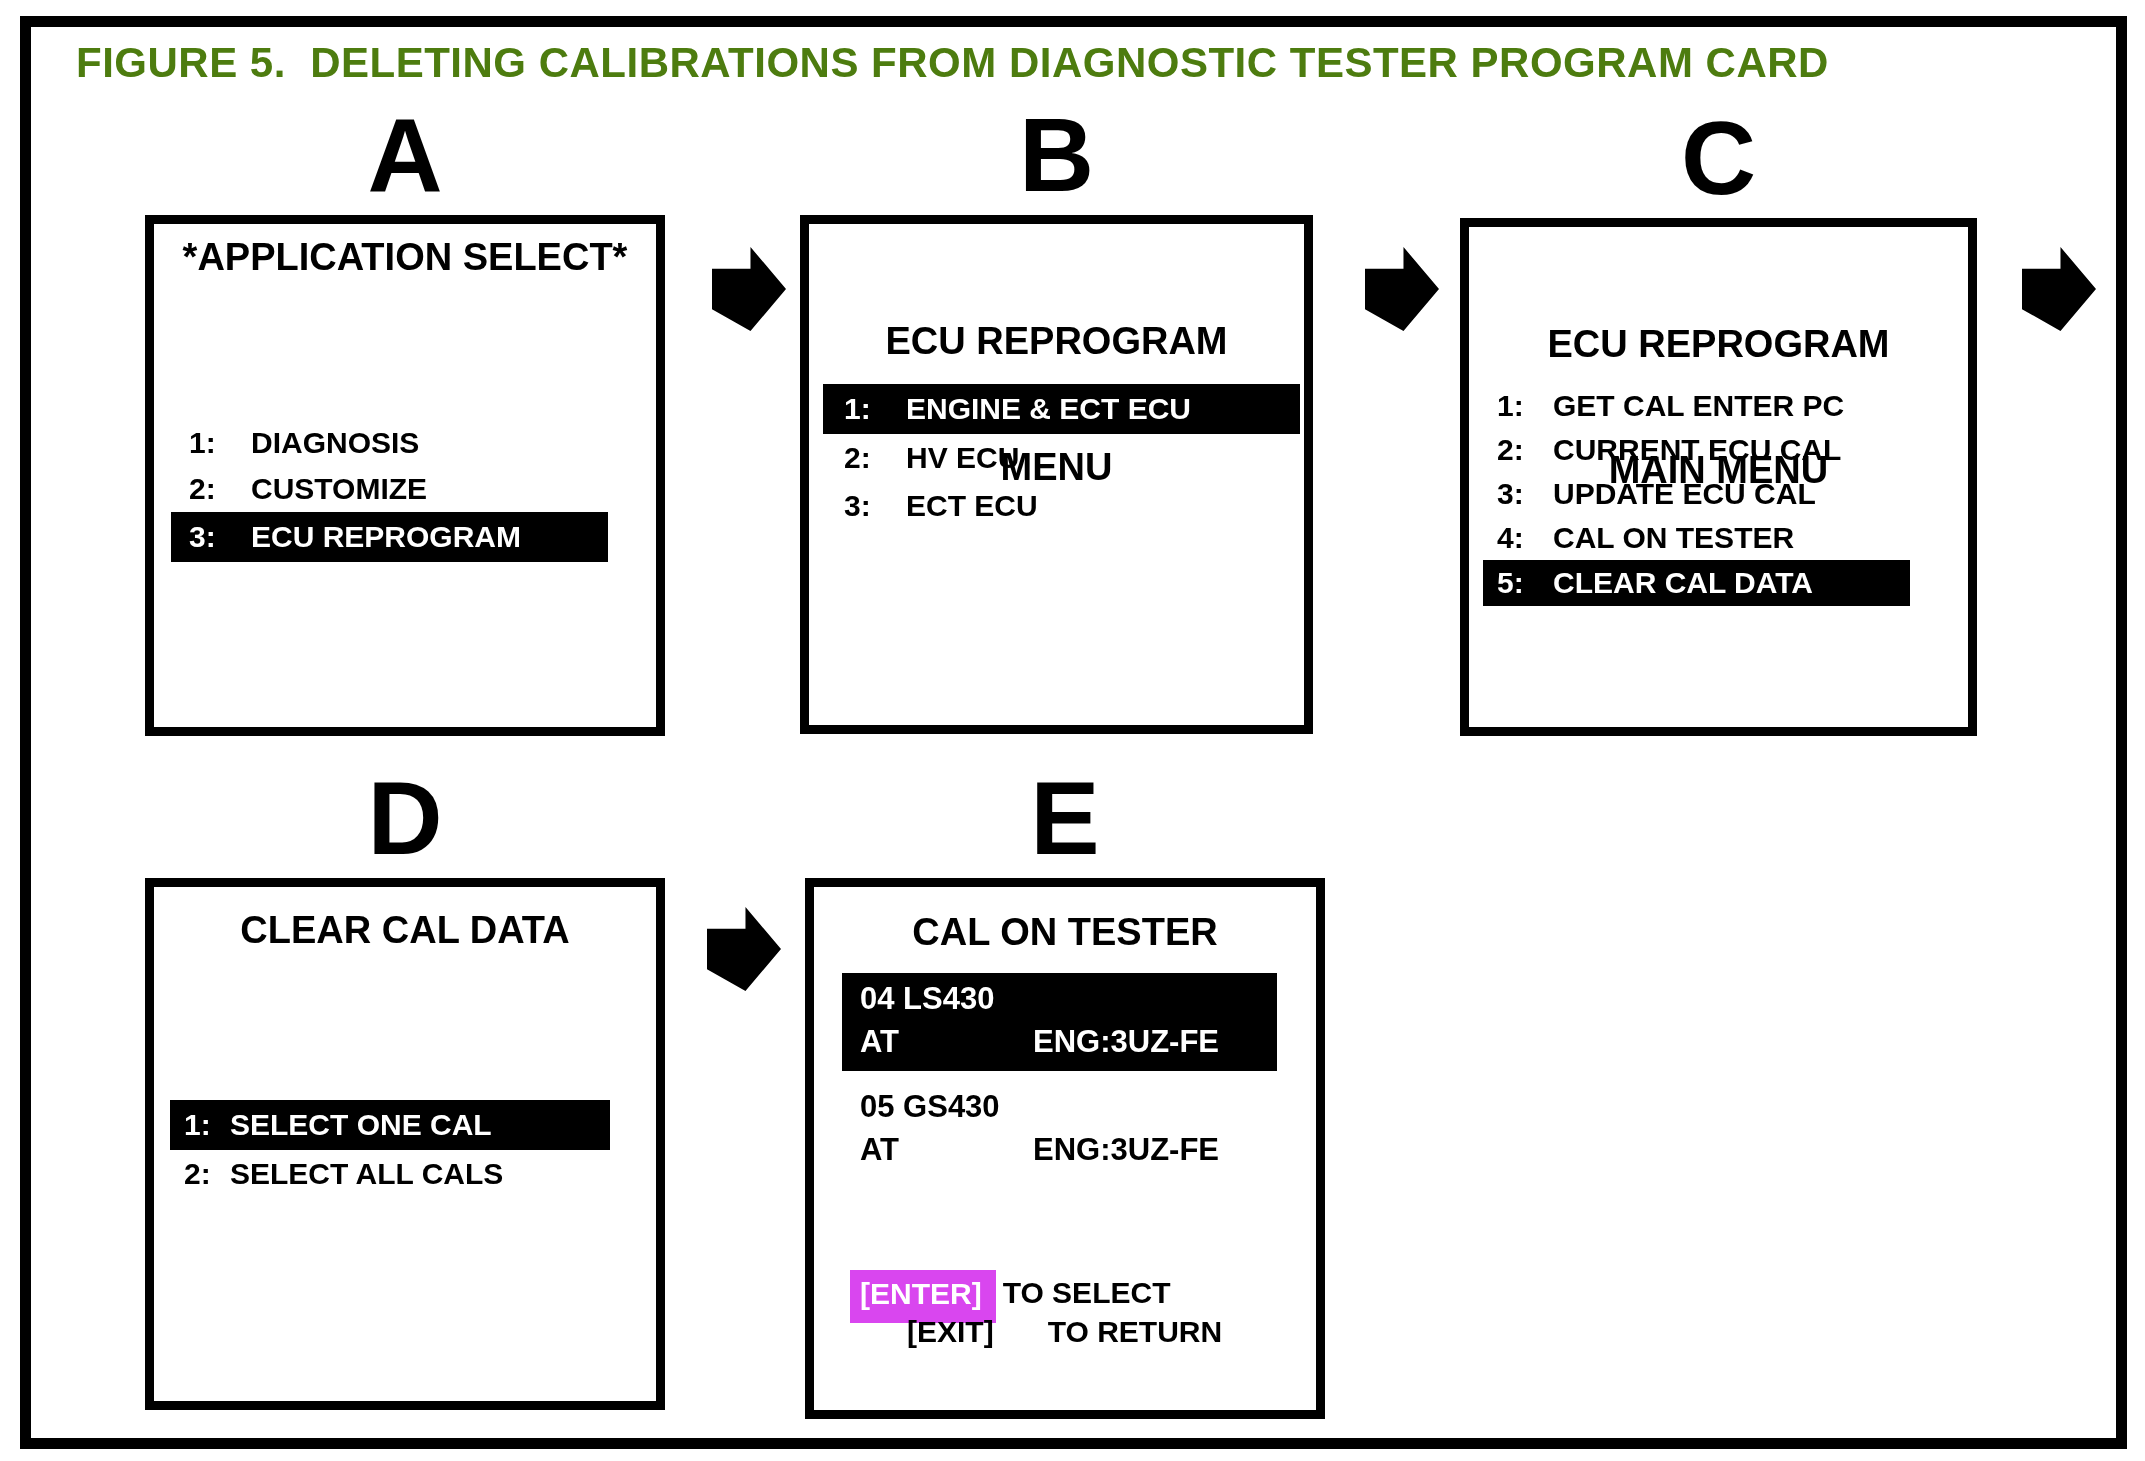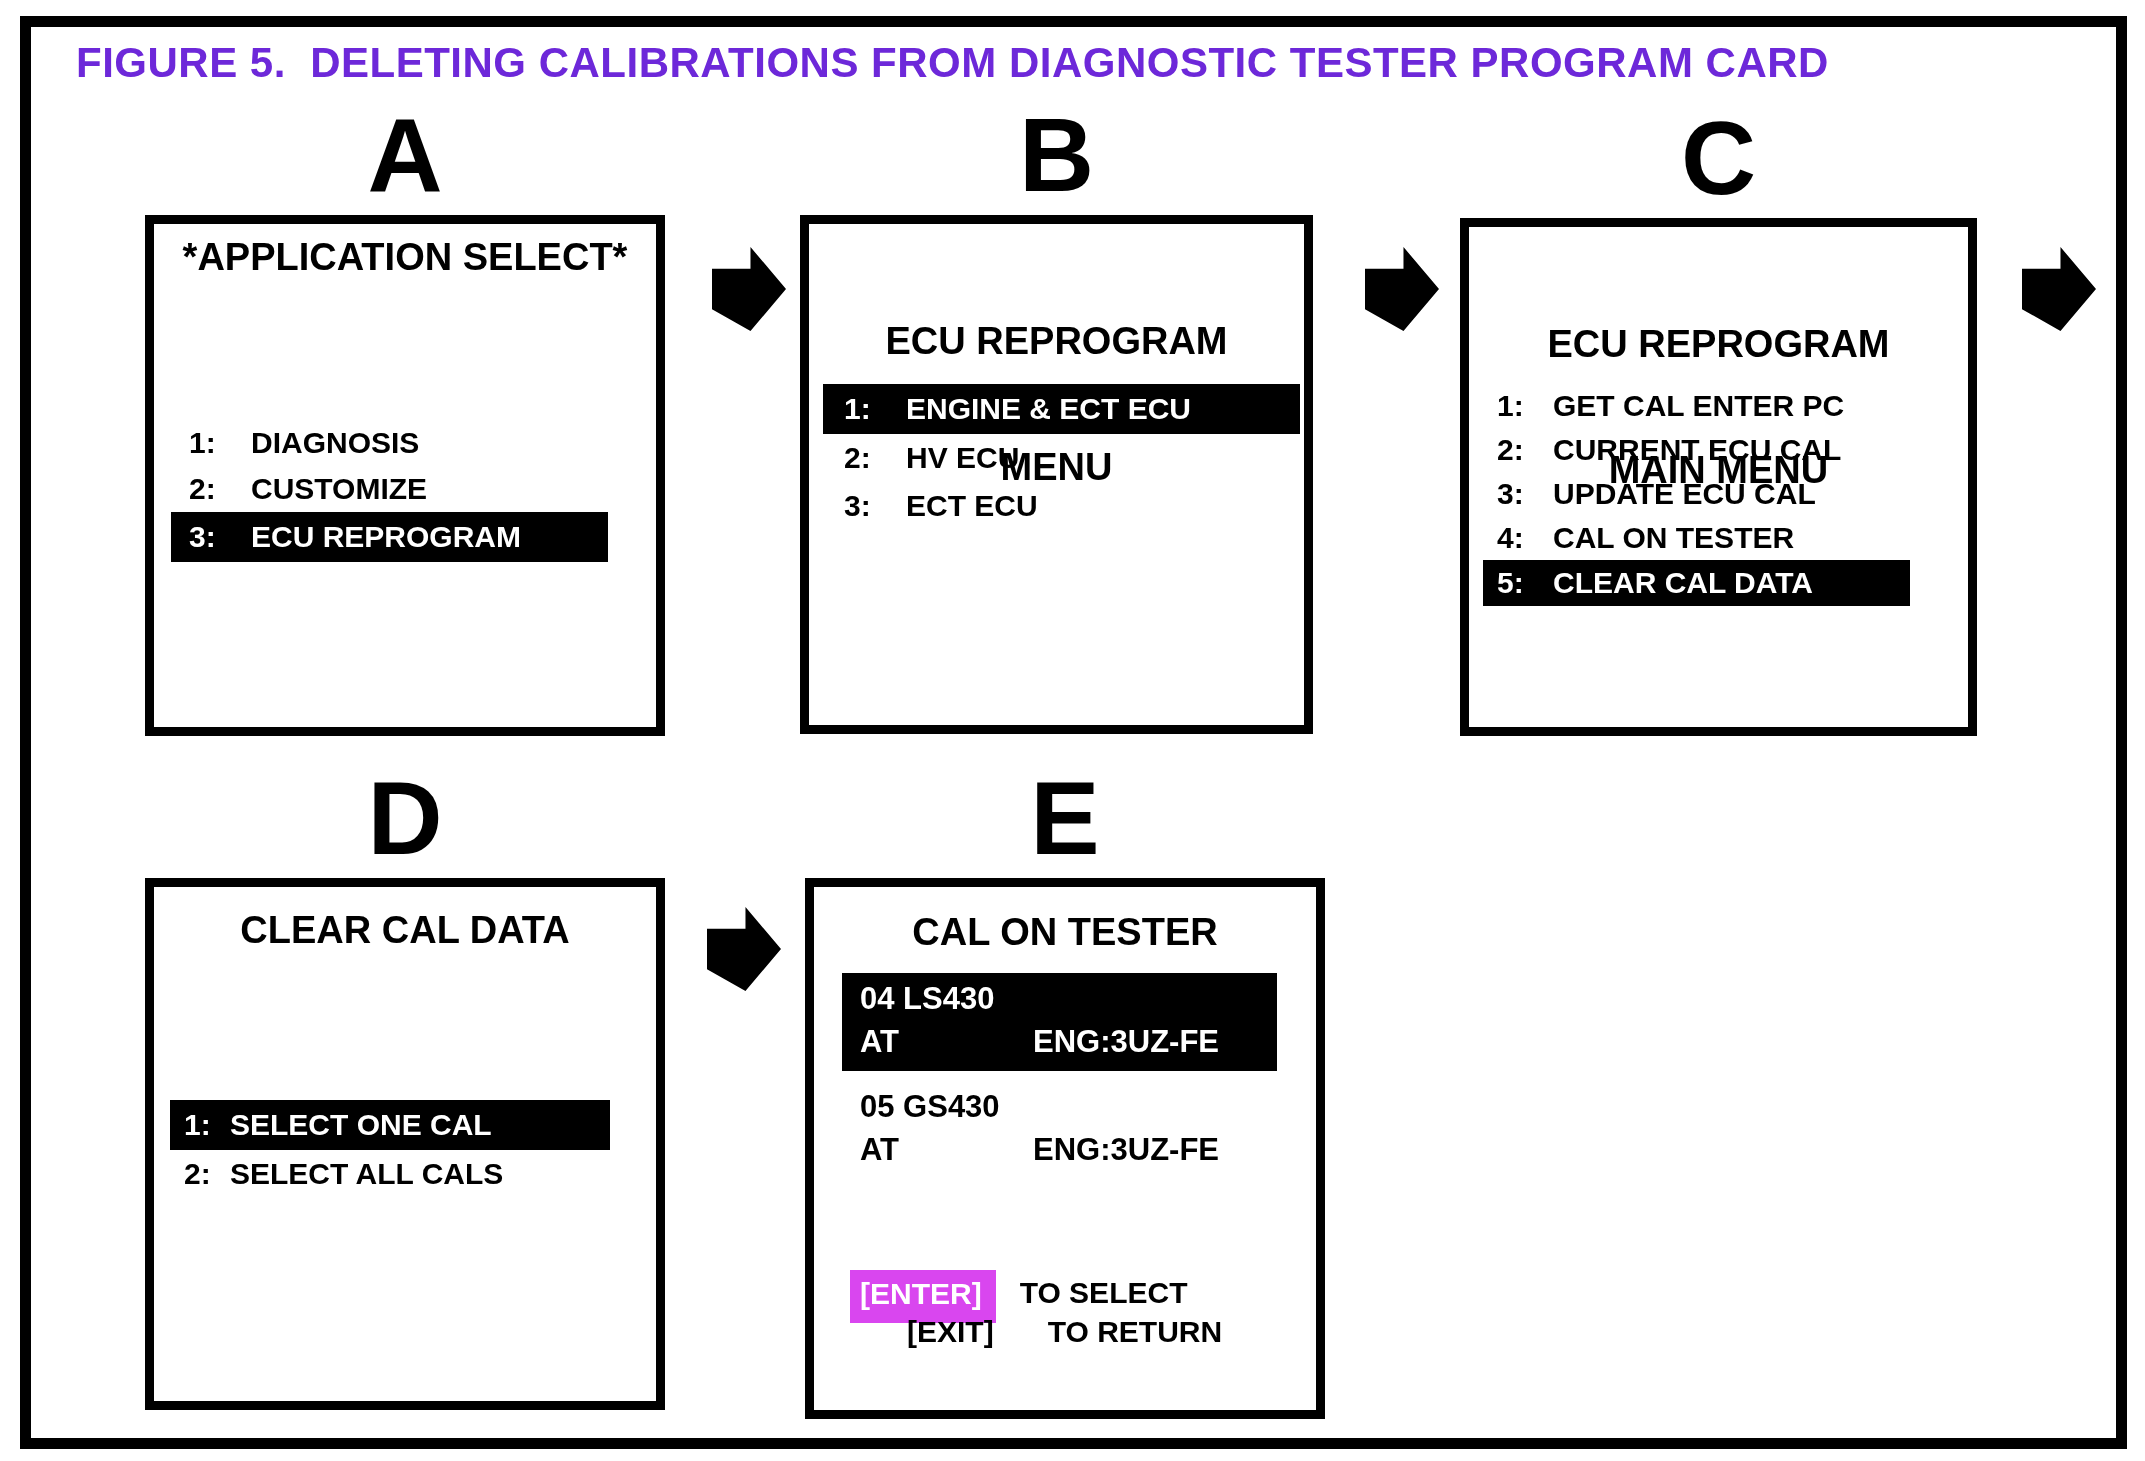--- a/index.html
+++ b/index.html
@@ -47,35 +47,35 @@
   #d-items .num { width:46px; }
   #d-items .hl { margin-left:-14px; padding-left:14px; min-width:440px; height:50px; }
   
   #e-list { position:absolute; left:28px; top:86px; width:435px; }
   .e-entry { box-sizing:border-box; padding:4px 0 8px 18px; }
   .e-entry + .e-entry { margin-top:10px; }
   .e-line { height:43px; display:flex; align-items:center; font-size:31px; white-space:pre; }
   .e-trans { display:inline-block; width:173px; }
   #e-footer-1 { position:absolute; left:36px; top:383px; display:flex; align-items:flex-start; }
   .enter-key { background:#d946ef; color:#fff; font-size:30px; padding:7px 14px 12px 10px; }
-  .footer-txt { font-size:30px; margin-left:24px; margin-top:6px; white-space:pre; }
+  .footer-txt { font-size:30px; margin-left:7px; margin-top:6px; white-space:pre; }
   #e-footer-2 { position:absolute; left:93px; top:428px; font-size:30px; white-space:pre; display:flex;gap:44px; }
   #e-footer-2 .exit-key { margin-right:10px; }
   .arrow {
     position:absolute; width:74px; height:84px; background:#000;
     clip-path:polygon(0% 26%, 52% 26%, 52% 0%, 100% 50%, 52% 100%, 0% 74%);
   }
 </style>
 </head>
 <body>
 
 <div class="canvas">
   <div class="frame"></div>
 
-  <div class="fig-title" style="color:#6d28d9;">FIGURE 5.  DELETING CALIBRATIONS FROM DIAGNOSTIC TESTER PROGRAM CARD</div>
+  <div class="fig-title" style="color:#4d7c0f;">FIGURE 5.  DELETING CALIBRATIONS FROM DIAGNOSTIC TESTER PROGRAM CARD</div>
 
   <div class="screen-label" style="left:145px;top:103px;width:520px;">A</div>
   <div class="screen-label" style="left:800px;top:103px;width:513px;">B</div>
   <div class="screen-label" style="left:1460px;top:106px;width:517px;">C</div>
   <div class="screen-label" style="left:145px;top:766px;width:520px;">D</div>
   <div class="screen-label" style="left:805px;top:766px;width:520px;">E</div>
 
   <div class="screen" style="left:145px;top:215px;width:520px;height:521px;">
     <div class="s-title">*APPLICATION SELECT*</div>
     <div class="items" id="a-items">

